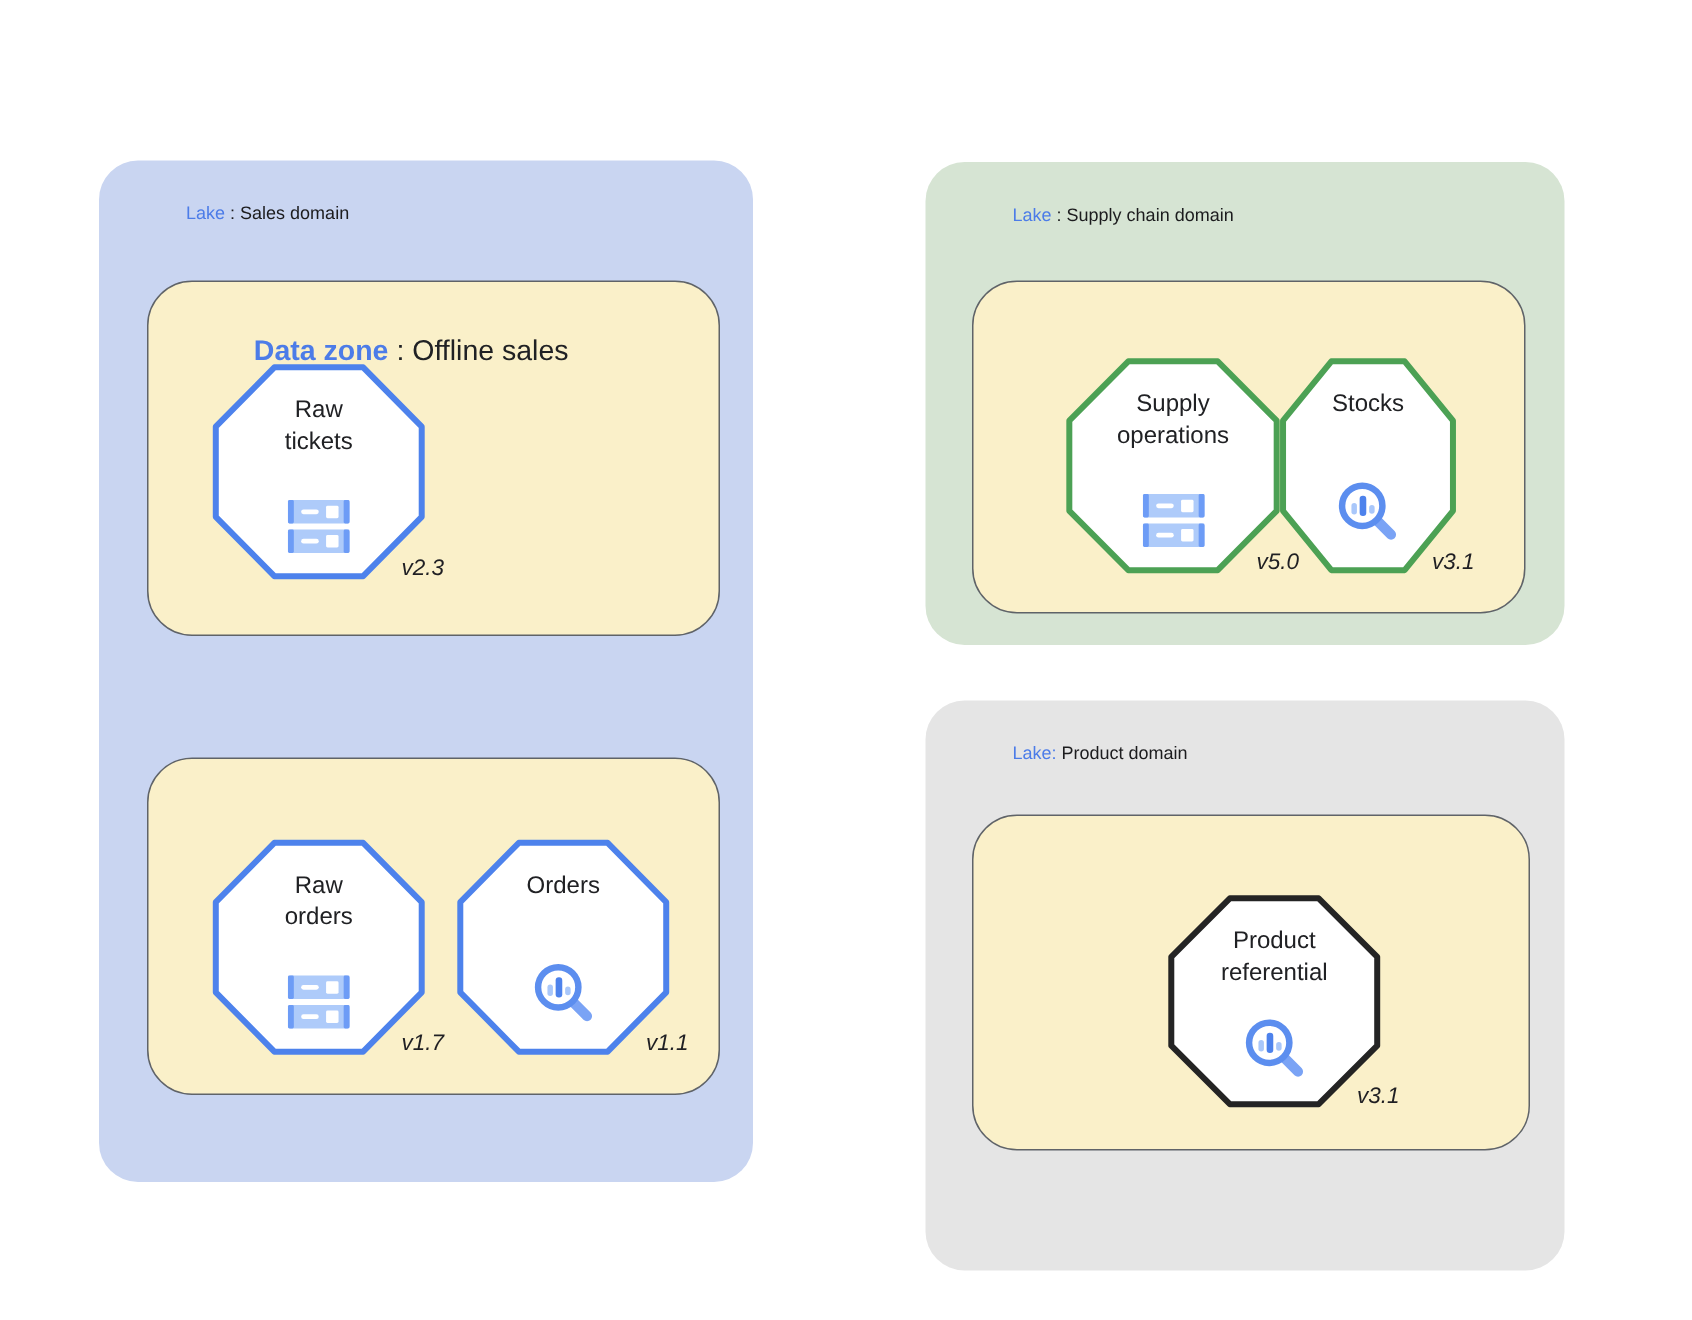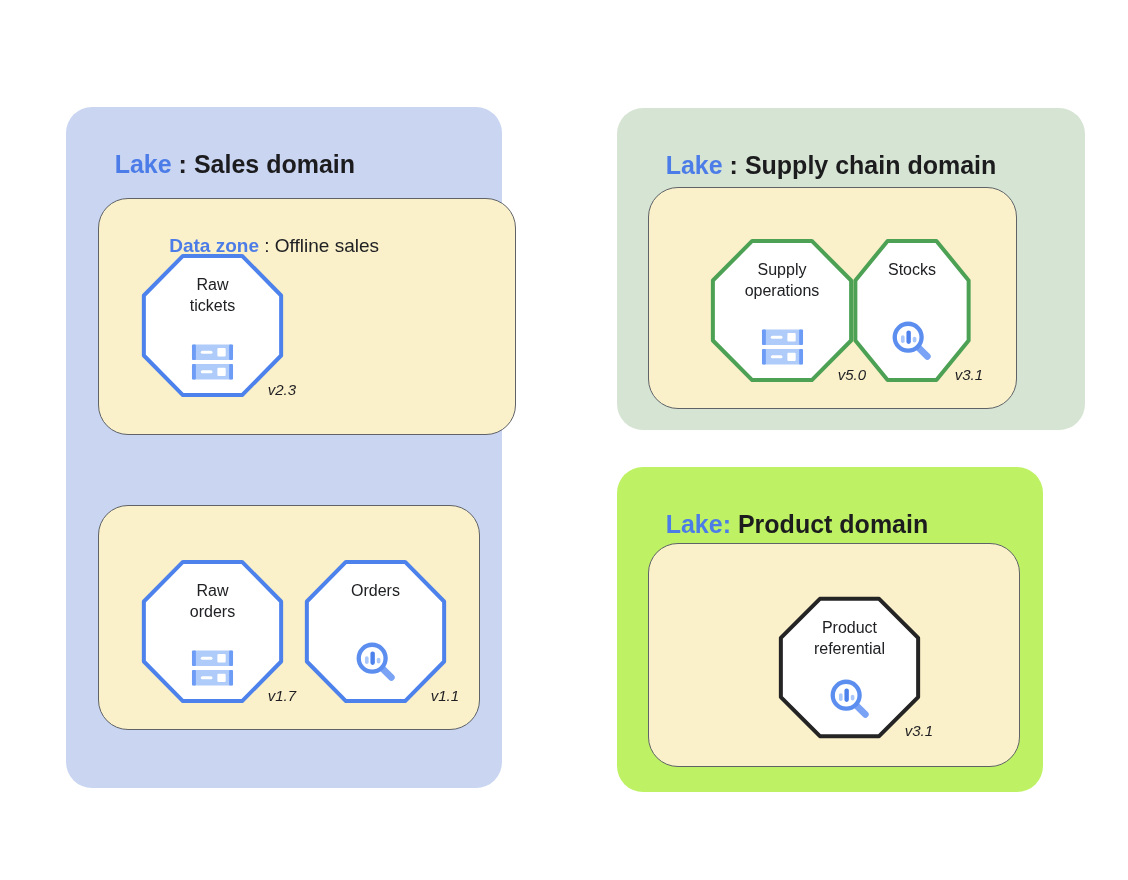--- a/index.html
+++ b/index.html
@@ -1,19 +1,19 @@
 <!DOCTYPE html>
 <html><head>
 <meta charset="utf-8">
 <style>
   html,body{margin:0;padding:0;background:#ffffff;font-family:"Liberation Sans",sans-serif;}
   #canvas{position:relative;width:1128px;height:880px;background:#ffffff;overflow:hidden;}
 
   .lake{position:absolute;border-radius:26px;}
-  .lake-label{position:absolute;top:14px;left:7px;font-size:25px;font-weight:700;color:#1c1c1e;white-space:pre;}
+  .lake-label{position:absolute;top:14px;left:38px;font-size:12px;font-weight:400;color:#1c1c1e;white-space:pre;}
   .lake-label .accent{color:#4c7ce8;}
 
   .zone{position:absolute;background:#faf0c9;border:1.5px solid #5f6368;border-radius:30px;}
   .zone-label{position:absolute;top:14px;left:28px;font-size:19px;color:#202124;white-space:pre;}
   .zone-label .accent{color:#4c7ce8;font-weight:700;}
 
   .asset{position:absolute;}
   .octagon{position:absolute;left:0;top:0;width:100%;height:100%;display:block;}
   .octagon polygon{fill:#ffffff;stroke-width:4px;vector-effect:non-scaling-stroke;stroke-linejoin:round;}
   .oct-blue polygon{stroke:#4d82ec;}
@@ -55,21 +55,21 @@
         <rect x="25.8" y="19.5" width="3.8" height="6" rx="1.9" fill="#A9C7FA"></rect>
       </g>
     </defs>
   </svg>
 
   <div class="lake" style="left:66px;top:107px;width:436px;height:681px;background:#C9D5F1;">
     <div class="lake-label">
       <span class="accent">Lake</span><span> : Sales domain</span>
     </div>
 
-    <div class="zone" style="left:32px;top:91px;width:380px;height:235px;padding-left:36px;">
+    <div class="zone" style="left:32px;top:80px;width:380px;height:235px;">
       <div class="zone-label">
         <span class="accent">Data zone</span><span> : Offline sales</span>
       </div>
 
       <div class="asset" style="left:42px;top:54px;width:143px;height:145px;">
         <svg class="octagon oct-blue" viewBox="0 0 100 100" preserveAspectRatio="none">
             <polygon points="29.3,2 70.7,2 98,29.3 98,70.7 70.7,98 29.3,98 2,70.7 2,29.3"></polygon>
           </svg>
         <div class="asset-name">Raw
 tickets</div>
@@ -108,21 +108,21 @@
         <div class="asset-icon search">
           <svg width="48" height="48" viewBox="0 0 50 50">
               <use href="#icon-search"></use>
             </svg>
         </div>
         <div class="asset-version">v1.1</div>
       </div>
     </div>
   </div>
 
-  <div class="lake" style="left:617px;top:108px;width:426px;height:322px;background:#D6E4D3;padding-left:42px;">
+  <div class="lake" style="left:617px;top:108px;width:426px;height:322px;background:#D6E4D3;">
     <div class="lake-label">
       <span class="accent">Lake</span><span> : Supply chain domain</span>
     </div>
 
     <div class="zone" style="left:31px;top:79px;width:367px;height:220px;">
 
       <div class="asset" style="left:45px;top:50px;width:144px;height:145px;margin-left:16px;">
         <svg class="octagon oct-green" viewBox="0 0 100 100" preserveAspectRatio="none">
             <polygon points="29.3,2 70.7,2 98,29.3 98,70.7 70.7,98 29.3,98 2,70.7 2,29.3"></polygon>
           </svg>
@@ -144,21 +144,21 @@
         <div class="asset-icon search">
           <svg width="48" height="48" viewBox="0 0 50 50">
               <use href="#icon-search"></use>
             </svg>
         </div>
         <div class="asset-version">v3.1</div>
       </div>
     </div>
   </div>
 
-  <div class="lake" style="left:617px;top:467px;width:426px;height:325px;background:#bef264;">
+  <div class="lake" style="left:617px;top:467px;width:426px;height:380px;background:#e5e5e5;">
     <div class="lake-label">
       <span class="accent">Lake:</span><span> Product domain</span>
     </div>
 
     <div class="zone" style="left:31px;top:76px;width:370px;height:222px;">
 
       <div class="asset" style="left:99px;top:52px;width:143px;height:143px;margin-left:30px;">
         <svg class="octagon oct-black" viewBox="0 0 100 100" preserveAspectRatio="none">
             <polygon points="29.3,2 70.7,2 98,29.3 98,70.7 70.7,98 29.3,98 2,70.7 2,29.3"></polygon>
           </svg>

